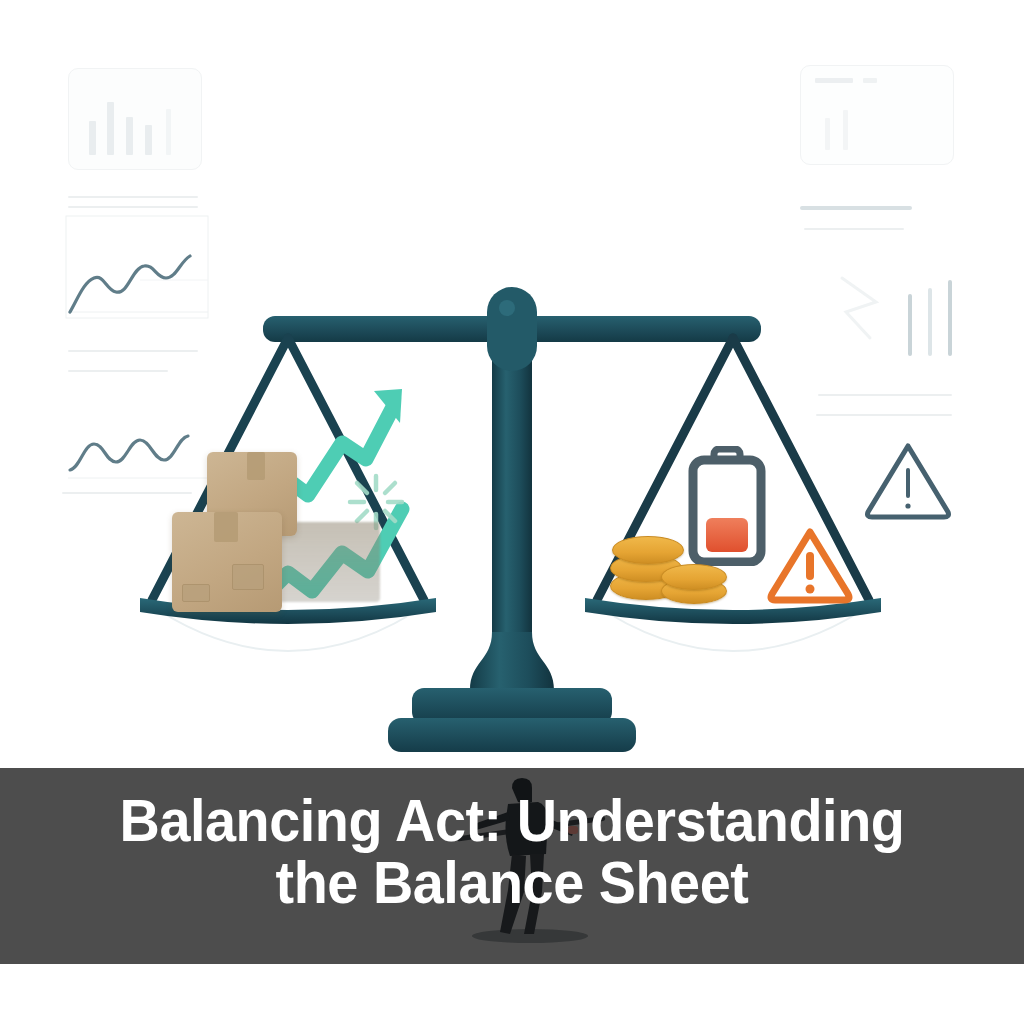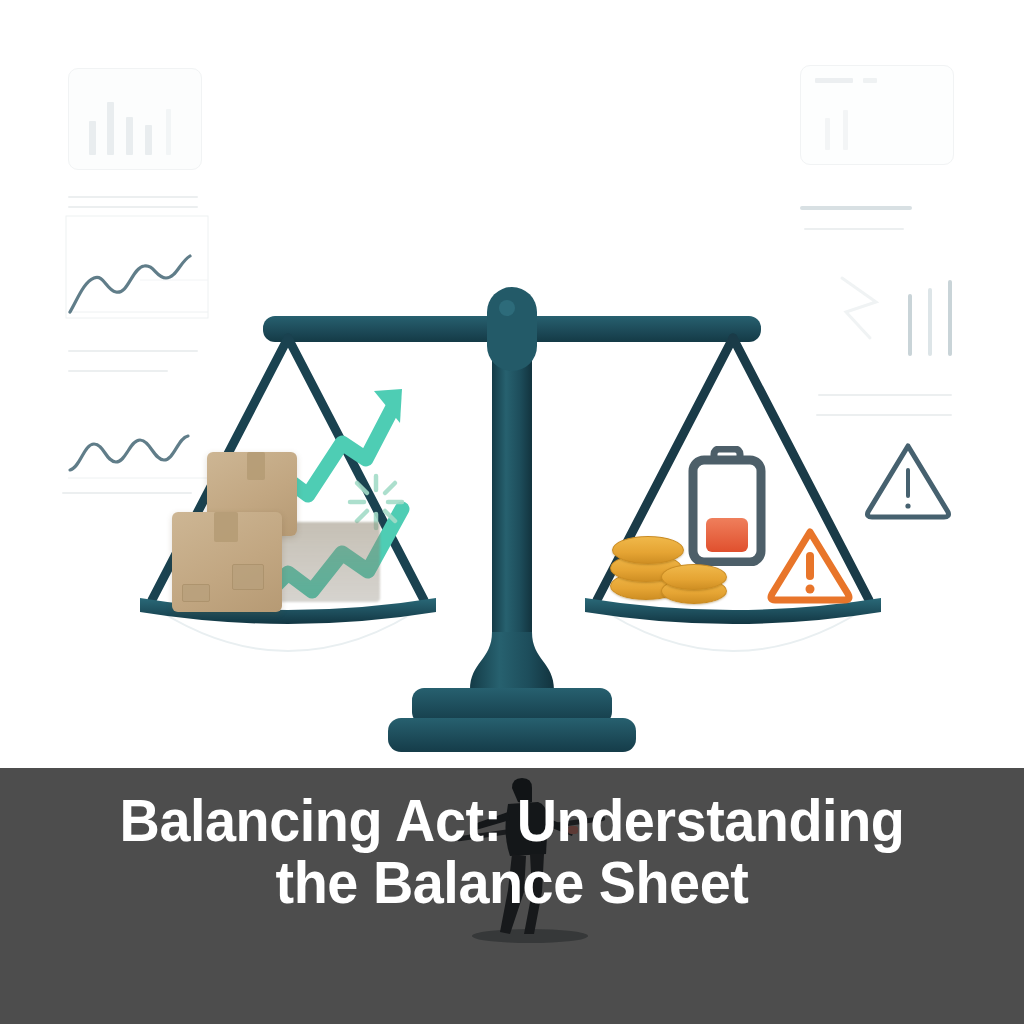--- a/index.html
+++ b/index.html
@@ -297,21 +297,21 @@
     <div class="coin" style="left:610px; top:572px; width:70px; height:26px;"></div>
     <div class="coin" style="left:610px; top:554px; width:70px; height:26px;"></div>
     <div class="coin" style="left:612px; top:536px; width:70px; height:26px;"></div>
   </div>
 
   <div class="obj" style="z-index:8;">
     <div class="coin" style="left:661px; top:578px; width:64px; height:24px;"></div>
     <div class="coin" style="left:661px; top:564px; width:64px; height:24px;"></div>
   </div>
 
-  <div id="banner" style="top:768px; height:256px;">
+  <div id="banner" style="top:768px; height:196px;">
 
     <svg id="walker" style="left:450px; top:0px;" width="170" height="180" viewBox="0 0 170 180">
       <ellipse cx="80" cy="168" rx="58" ry="7" fill="#2f3133" opacity=".75"></ellipse>
 
       <g transform="rotate(-8 82 62)">
         <rect x="6" y="58" width="150" height="5" rx="2.5" fill="#1a1c1e"></rect>
       </g>
 
       <path d="M62,20 Q62,10 72,10 Q82,10 82,20 L82,34 L76,36 L68,34 Z" fill="#111416"></path>
       <path d="M58,36 L88,34 Q96,36 98,50 L96,86 L60,88 Q54,70 56,50 Z" fill="#141719"></path>

